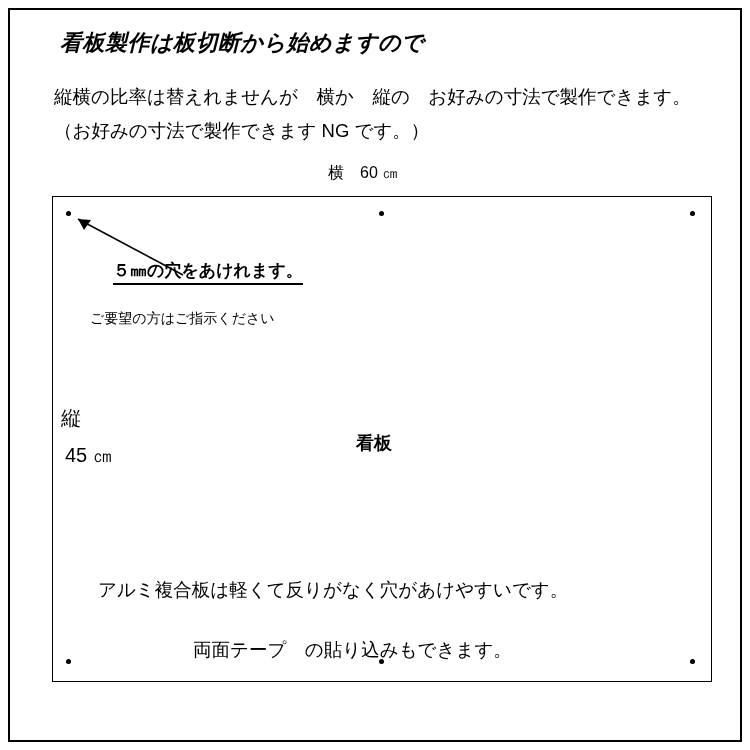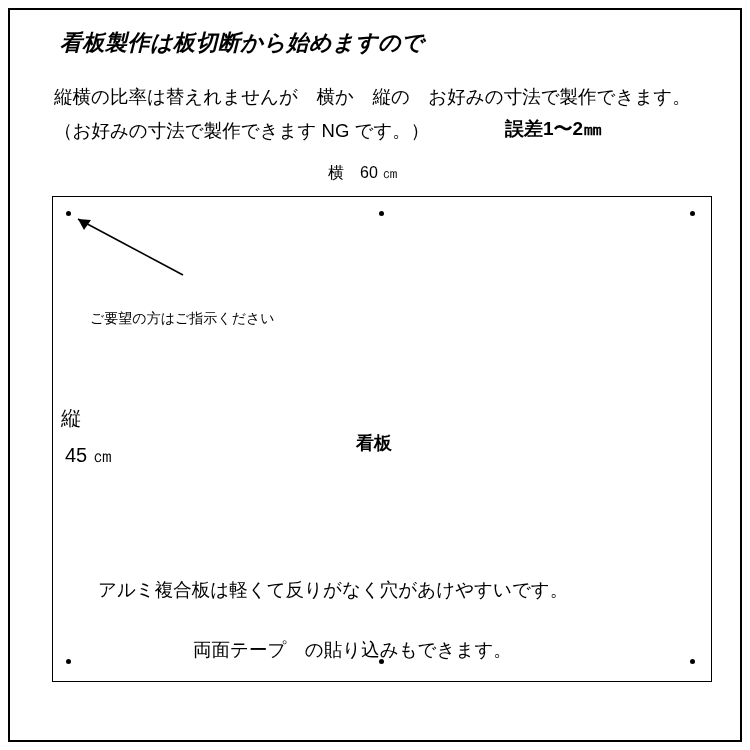--- a/index.html
+++ b/index.html
@@ -157,37 +157,37 @@
 </style>
 </head>
 <body>
 
 <div class="page">
   <div class="outer-frame"></div>
 
   <div class="heading">看板製作は板切断から始めますので</div>
   <div class="subline-1">縦横の比率は替えれませんが　横か　縦の　お好みの寸法で製作できます。</div>
   <div class="subline-2">（お好みの寸法で製作できます NG です。）</div>
-  <div class="tolerance">誤差1〜2㎜</div>
 
   <div class="width-label">横　60 ㎝</div>
 
   <div class="board">
     <span class="hole tl"></span>
     <span class="hole tc"></span>
     <span class="hole tr"></span>
     <span class="hole bl"></span>
     <span class="hole bc"></span>
     <span class="hole br"></span>
 
     <svg class="arrow-svg" viewBox="0 0 660 486">
       <line x1="130" y1="78" x2="25" y2="22" stroke="#000000" stroke-width="1.6"></line>
       <polygon points="25,22 38,23 31,33" fill="#000000"></polygon>
     </svg>
 
+    <div class="hole-note">５㎜の穴をあけれます。</div>
     <div class="request-note">ご要望の方はご指示ください</div>
 
     <div class="height-label-1">縦</div>
     <div class="height-label-2">45 ㎝</div>
 
     <div class="center-label">看板</div>
 
     <div class="bottom-note-1">アルミ複合板は軽くて反りがなく穴があけやすいです。</div>
     <div class="bottom-note-2">両面テープ　の貼り込みもできます。</div>
   </div>

